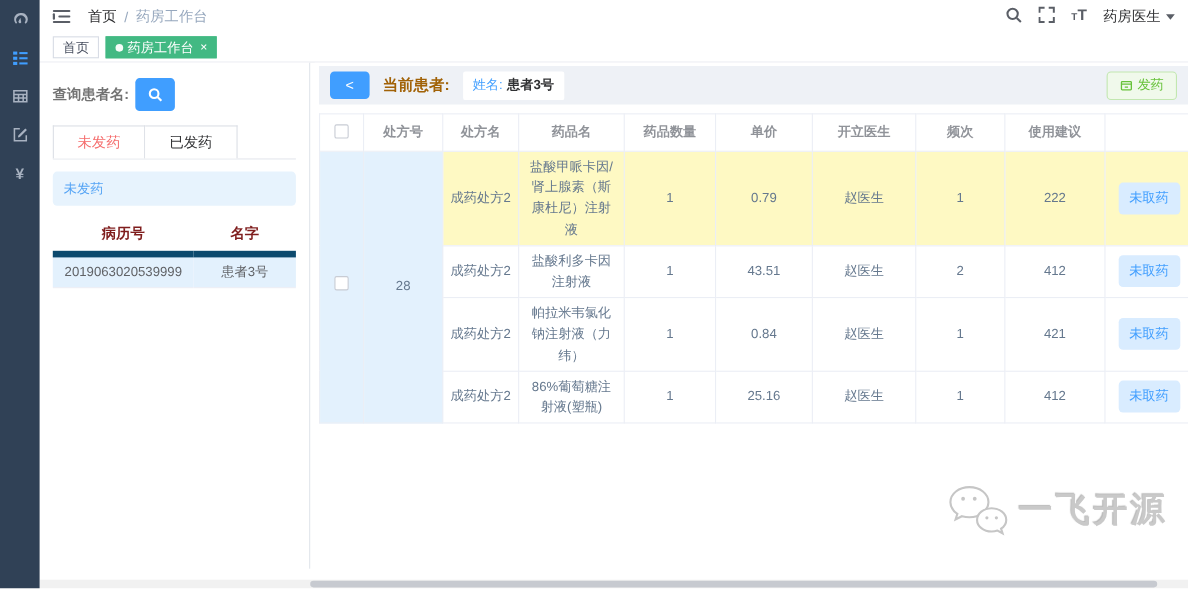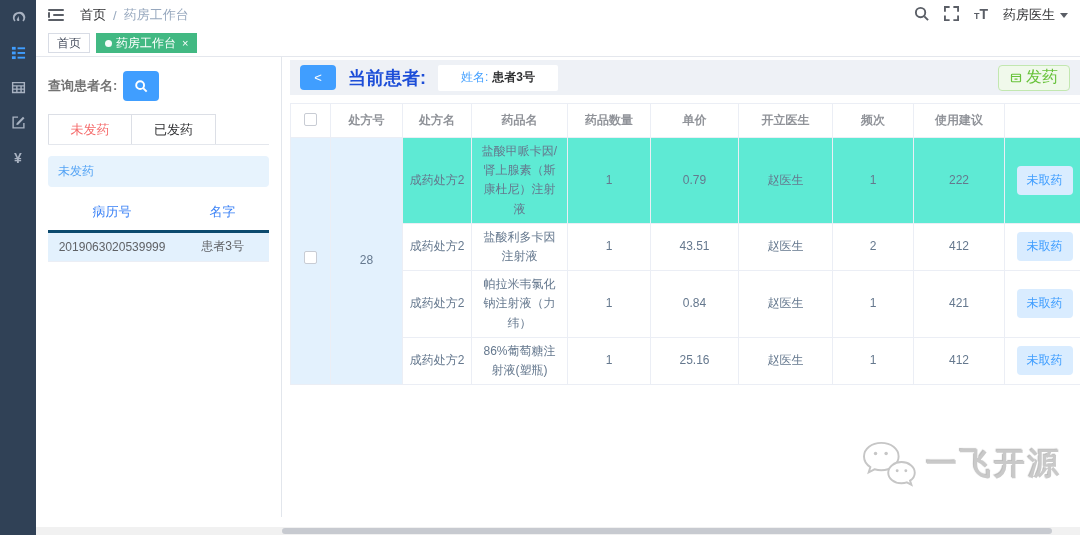--- a/index.html
+++ b/index.html
@@ -48,40 +48,40 @@
   .search-input { flex:1; min-width:0; height:30px; border:1px solid #dcdfe6; border-radius:4px; padding:0 8px; font-size:13px; color:#606266; font-family:inherit; }
   .search-input::placeholder { color:#c0c4cc; }
   .search-btn { width:36px; height:30px; background:#409eff; border:none; border-radius:4px; display:flex; align-items:center; justify-content:center; cursor:pointer; }
   .search-btn svg { width:14px; height:14px; stroke:#fff; fill:none; stroke-width:2.2; }
   .lp-tabs { margin-top:13px; display:flex; border-bottom:1px solid #e4e7ed; }
   .lp-tab { width:84px; height:30px; display:flex; align-items:center; justify-content:center; font-size:13px; border:1px solid #dcdfe6; border-bottom:none; background:#fff; color:#303133; cursor:pointer; }
   .lp-tab + .lp-tab { border-left:none; }
   .lp-tab.active { color:#f56c6c; }
   .lp-alert { margin-top:11px; background:#e7f3fd; color:#55a4f5; font-size:12px; padding:7px 10px; border-radius:4px; }
   .lp-table { margin-top:8px; width:100%; border-collapse:collapse; }
-  .lp-table th { font-size:13px; color:#3b82f6; font-weight:normal; height:36px; border-bottom:3px solid #0c4a6e; text-align:center; }
+  .lp-table th { font-size:13px; color:#7f1d1d; font-weight:bold; height:36px; border-bottom:6px solid #0c4a6e; text-align:center; }
   .lp-table td { font-size:12px; color:#606266; height:30px; text-align:center; border-bottom:1px solid #ebeef5; }
   .lp-table tr.selected td { background:#e3f1fd; }
 
   
   .main-panel { position:absolute; left:250px; right:0; top:0; bottom:8px; background:#fff; padding:3px 0 0 4px; }
   .patient-bar { height:35px; background:#eef1f6; display:flex; align-items:center; padding:0 10px; gap:12px; }
   .back-btn { width:36px; height:25px; background:#409eff; color:#fff; border:none; border-radius:4px; font-size:13px; cursor:pointer; display:flex; align-items:center; justify-content:center; font-family:inherit; }
-  .cp-label { font-size:18px; font-weight:bold; color:#1d4ed8; }
-  .info-box { background:#fff; height:26px; display:flex; align-items:center; gap:4px; padding:0 23px; font-size:12px; border-radius:2px; }
+  .cp-label { font-size:14px; font-weight:bold; color:#a16207; }
+  .info-box { background:#fff; height:26px; display:flex; align-items:center; gap:4px; padding:0 9px; font-size:12px; border-radius:2px; }
   .info-box .k { color:#409eff; }
   .info-box .v { color:#303133; font-weight:bold; }
-  .dispense-btn { margin-left:auto; background:#f0f9eb; border:1px solid #c2e7b0; color:#67c23a; font-size:16px; border-radius:4px; height:26px; padding:0 11px; display:flex; align-items:center; gap:4px; cursor:pointer; font-family:inherit; }
+  .dispense-btn { margin-left:auto; background:#f0f9eb; border:1px solid #c2e7b0; color:#67c23a; font-size:12px; border-radius:4px; height:26px; padding:0 11px; display:flex; align-items:center; gap:4px; cursor:pointer; font-family:inherit; }
   .dispense-btn svg { width:12px; height:12px; stroke:#67c23a; fill:none; stroke-width:1.6; }
 
   .rx-table { width:100%; border-collapse:collapse; margin-top:8px; table-layout:fixed; }
   .rx-table th, .rx-table td { border:1px solid #ebeef5; text-align:center; font-size:12px; }
   .rx-table th { height:34px; color:#909399; font-weight:bold; background:#fff; }
   .rx-table td { color:#65788e; padding:4px 6px; line-height:1.6; }
-  .rx-table tr.r1 td { background:#5eead4; height:52px; }
+  .rx-table tr.r1 td { background:#fef9c3; height:52px; }
   .rx-table tr.rn td { height:36px; background:#fff; }
   td.merged { background:#e3f1fd !important; }
   .checkbox { width:13px; height:13px; border:1px solid #c8ccd4; border-radius:2px; background:#fff; display:inline-block; cursor:pointer; }
   .pill-btn { background:#d9ecff; color:#409eff; border:none; border-radius:4px; font-size:12px; padding:6px 10px; cursor:pointer; font-family:inherit; }
 
   
   .watermark { position:absolute; right:18px; bottom:28px; display:flex; align-items:center; gap:8px; }
   .watermark svg { width:58px; height:50px; }
   .wm-text { font-size:31px; color:#c9c9c9; font-weight:bold; letter-spacing:3px; text-shadow:1px 1px 1px #fff, -1px -1px 1px #b9b9b9; }
 

